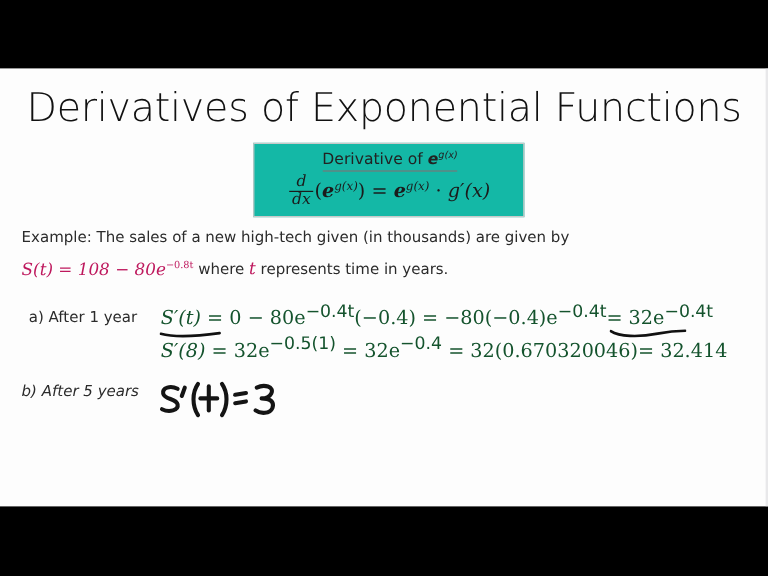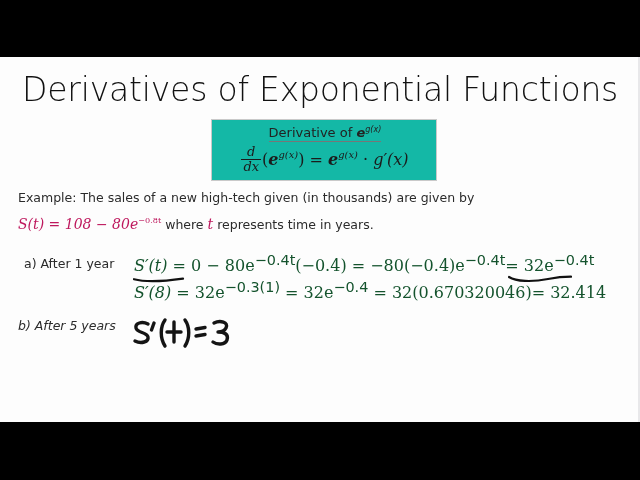--- a/index.html
+++ b/index.html
@@ -222,21 +222,21 @@
         <path d="M1 3.2 C 10 5.6, 26 6.0, 50 2.6" stroke="#111111" stroke-width="2.2" fill="none" stroke-linecap="round"></path>
       </svg>
     </div>
 
     <div class="ink-underline" id="ul-32e">
       <svg width="64" height="8" viewBox="0 0 64 8" xmlns="http://www.w3.org/2000/svg">
         <path d="M1 2.0 C 8 6.6, 24 7.2, 40 4.0 C 50 2.0, 57 1.6, 63 1.6" stroke="#111111" stroke-width="2.2" fill="none" stroke-linecap="round"></path>
       </svg>
     </div>
 
-    <div class="work" id="work-line-2"><span class="mi">S′(8)</span><span> = 32e</span><sup class="sm2 sans">−0.3(1)</sup><span> = 32e</span><sup class="sm2 sans">−0.4</sup><span> = 32(0.670320046)= 32.414</span></div>
+    <div class="work" id="work-line-2"><span class="mi">S′(8)</span><span> = 32e</span><sup class="sm2 sans">−0.5(1)</sup><span> = 32e</span><sup class="sm2 sans">−0.4</sup><span> = 32(0.670320046)= 32.414</span></div>
 
     <div class="part-label" id="part-b-label">b) After 5 years</div>
 
     <div id="handwriting">
       <svg width="120" height="40" viewBox="0 0 120 40" xmlns="http://www.w3.org/2000/svg">
         <g stroke="#141414" fill="none" stroke-width="3.4" stroke-linecap="round" stroke-linejoin="round">
 
           <path d="M18 9 C 12 6, 5 8, 6 13 C 7 18, 17 17, 18 22 C 19 27, 11 29, 5 26"></path>
 
           <path d="M24 8 L 21.5 15"></path>

